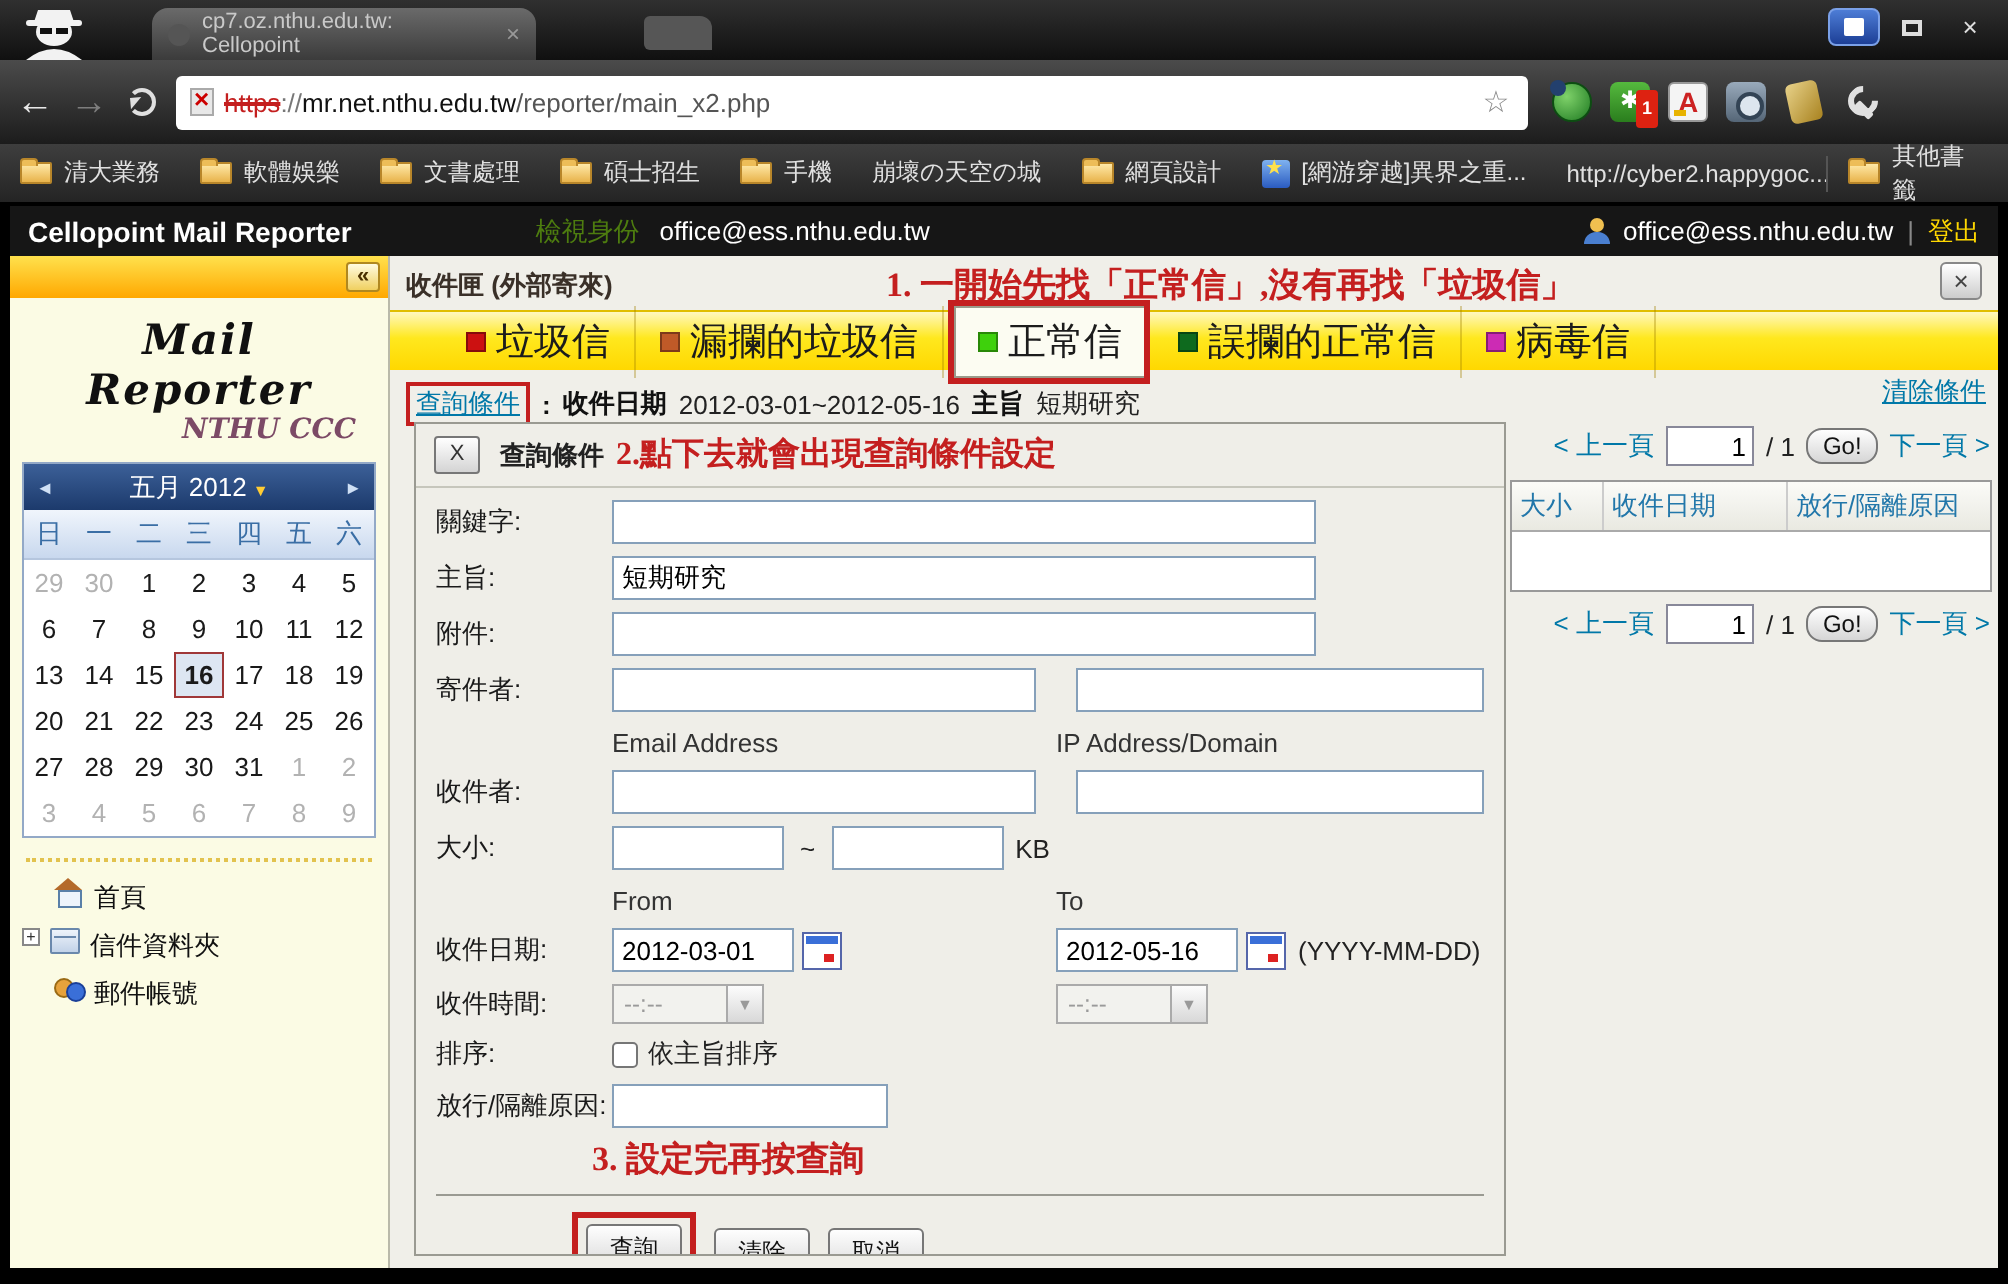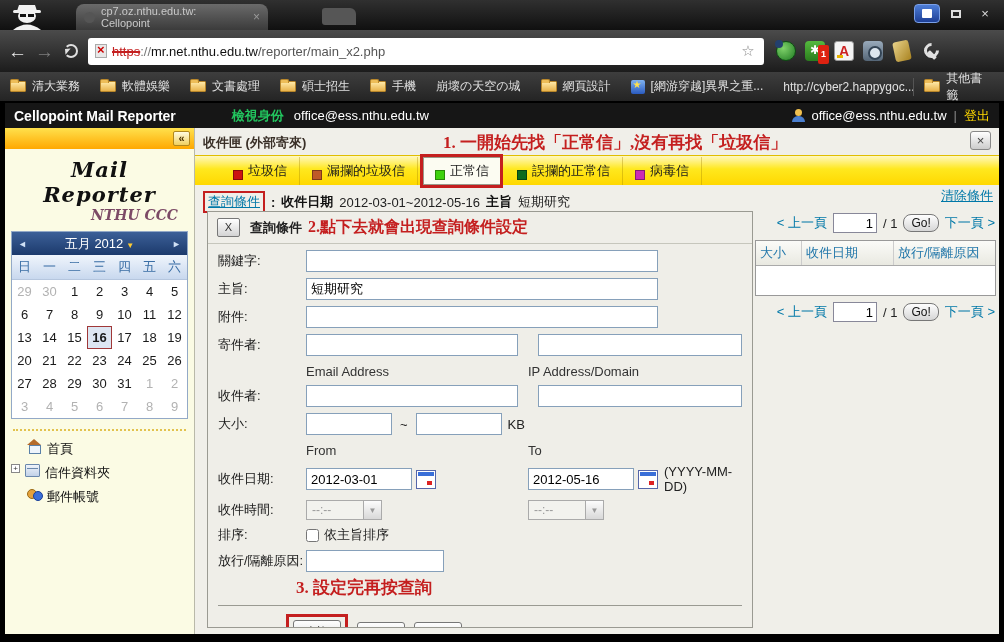--- a/index.html
+++ b/index.html
@@ -60,21 +60,21 @@
   .bmic.folder::before{content:"";position:absolute;top:-3px;left:-1px;width:7px;height:3px;background:#edbd58;border:1px solid #b8862a;border-bottom:none;border-radius:2px 2px 0 0}
   .bmic.crown{width:14px;height:14px;background:linear-gradient(#7fb2f0,#2a5bc0);border-radius:2px}
   .bmic.crown::after{content:"★";position:absolute;left:2px;top:-1px;font-size:10px;color:#ffe14d}
   .bm-right{margin-left:auto;display:flex;align-items:center;gap:10px}
   .bm-vsep{width:1px;height:18px;background:#555}
 
   
   .page{position:absolute;top:103px;left:5px;right:5px;bottom:8px;background:#f0efe9;display:flex;flex-direction:column}
   .appheader{height:25px;background:#161616;display:flex;align-items:center;padding:0 9px;color:#fff;font-size:13px;flex:none}
   .brand{font-weight:bold;font-size:14px}
-  .id-label{color:#22c55e;font-weight:bold;margin-left:56px}
+  .id-label{color:#4d7c0f;font-weight:normal;margin-left:92px}
   .id-value{margin-left:10px}
   .ah-right{margin-left:auto;display:flex;align-items:center;gap:7px}
   .ic-person{width:13px;height:13px;position:relative}
   .ic-person::before{content:"";position:absolute;left:3px;top:0;width:7px;height:7px;border-radius:50%;background:#f0c050}
   .ic-person::after{content:"";position:absolute;left:0;bottom:0;width:13px;height:6px;border-radius:6px 6px 0 0;background:#4a7fd0}
   .logout{color:#ffd800}
   .ah-div{color:#888}
 
   .content{flex:1;display:flex;min-height:0}
 
@@ -113,21 +113,21 @@
   
   .main{flex:1;display:flex;flex-direction:column;min-width:0;background:#f0efe9}
   .main-title-row{position:relative;height:27px;flex:none;padding:6px 8px 0}
   .page-title{font-weight:bold;font-size:13px;color:#3a3028}
   .anno{color:#c41f1f;font-weight:bold;font-family:"Liberation Serif","DejaVu Serif",serif}
   .anno1{position:absolute;left:248px;top:3px;font-size:17px;white-space:nowrap}
   .content-close{position:absolute;right:8px;top:3px;width:21px;height:19px;background:linear-gradient(#fff,#ccc);
     border:1px solid #888;border-radius:3px;text-align:center;line-height:17px;color:#444;font-size:13px}
   .tabbar{height:30px;flex:none;background:linear-gradient(#fff8c0 0%,#ffe81e 45%,#ffd800 100%);
     border-top:1px solid #e0be00;display:flex;align-items:center;padding-left:26px}
-  .tab{display:flex;align-items:flex-end;gap:5px;padding:5px 12px;font-size:13px;color:#1c1c1c;border-right:1px solid rgba(160,130,0,.35)}
+  .tab{display:flex;align-items:center;gap:5px;padding:5px 12px;font-size:19px;color:#1c1c1c;border-right:1px solid rgba(160,130,0,.35)}
   .tab.active{background:#fcfcf2;border:1px solid #9a9a8a;padding:4px 11px}
   .sq{width:10px;height:10px;border:1px solid rgba(0,0,0,.35);flex:none}
   .tab-annobox{border:3px solid #c41f1f;margin:16px 2px}
   .tab-annobox .tab{border-right:none}
 
   .lower{position:relative;flex:1;min-height:0}
   .summary{display:flex;align-items:center;gap:6px;padding:6px 8px 4px;font-size:13px;white-space:nowrap}
   .redbox-inline{border:2px solid #c41f1f;padding:0 3px}
   .bluelink{color:#0078a8;text-decoration:underline;cursor:pointer}
   .sum-b{font-weight:bold;color:#111}
@@ -142,21 +142,21 @@
   .flabel{width:88px;flex:none;color:#1a1a1a}
   .in{height:22px;border:1px solid #86a0ba;background:#fff;font-size:13px;padding:0 4px;
     font-family:"Liberation Sans","DejaVu Sans",sans-serif}
   .in.wide{width:352px}
   .in.half{width:212px}
   .col2{margin-left:10px;width:214px}
   .hdr-label{color:#333}
   .grp1{width:222px;display:flex;align-items:center;flex:none}
   .in.size{width:86px}
   .tilde{margin:0 8px}
-  .in.date{width:106px}
+  .in.date{width:91px}
   .calbtn{width:20px;height:19px;margin-left:4px;border:1px solid #56a;background:#fff;position:relative;flex:none}
   .calbtn::before{content:"";position:absolute;left:1px;top:1px;right:1px;height:4px;background:#3a6fd8}
   .calbtn::after{content:"";position:absolute;right:3px;bottom:3px;width:5px;height:4px;background:#d22}
   .fmt{margin-left:6px;color:#222}
   .tsel{display:flex;align-items:center}
   .tselbox{width:58px;height:20px;border:1px solid #aaa;background:#f2f2ee;color:#9a9a9a;display:flex;align-items:center;padding:0 5px;font-size:12px}
   .tselbtn{width:18px;height:20px;border:1px solid #aaa;border-left:none;background:linear-gradient(#fcfcfc,#d8d8d8);
     color:#999;text-align:center;font-size:8px;line-height:19px}
   .in.reason{width:138px}
   .chkrow label{margin-left:5px}

